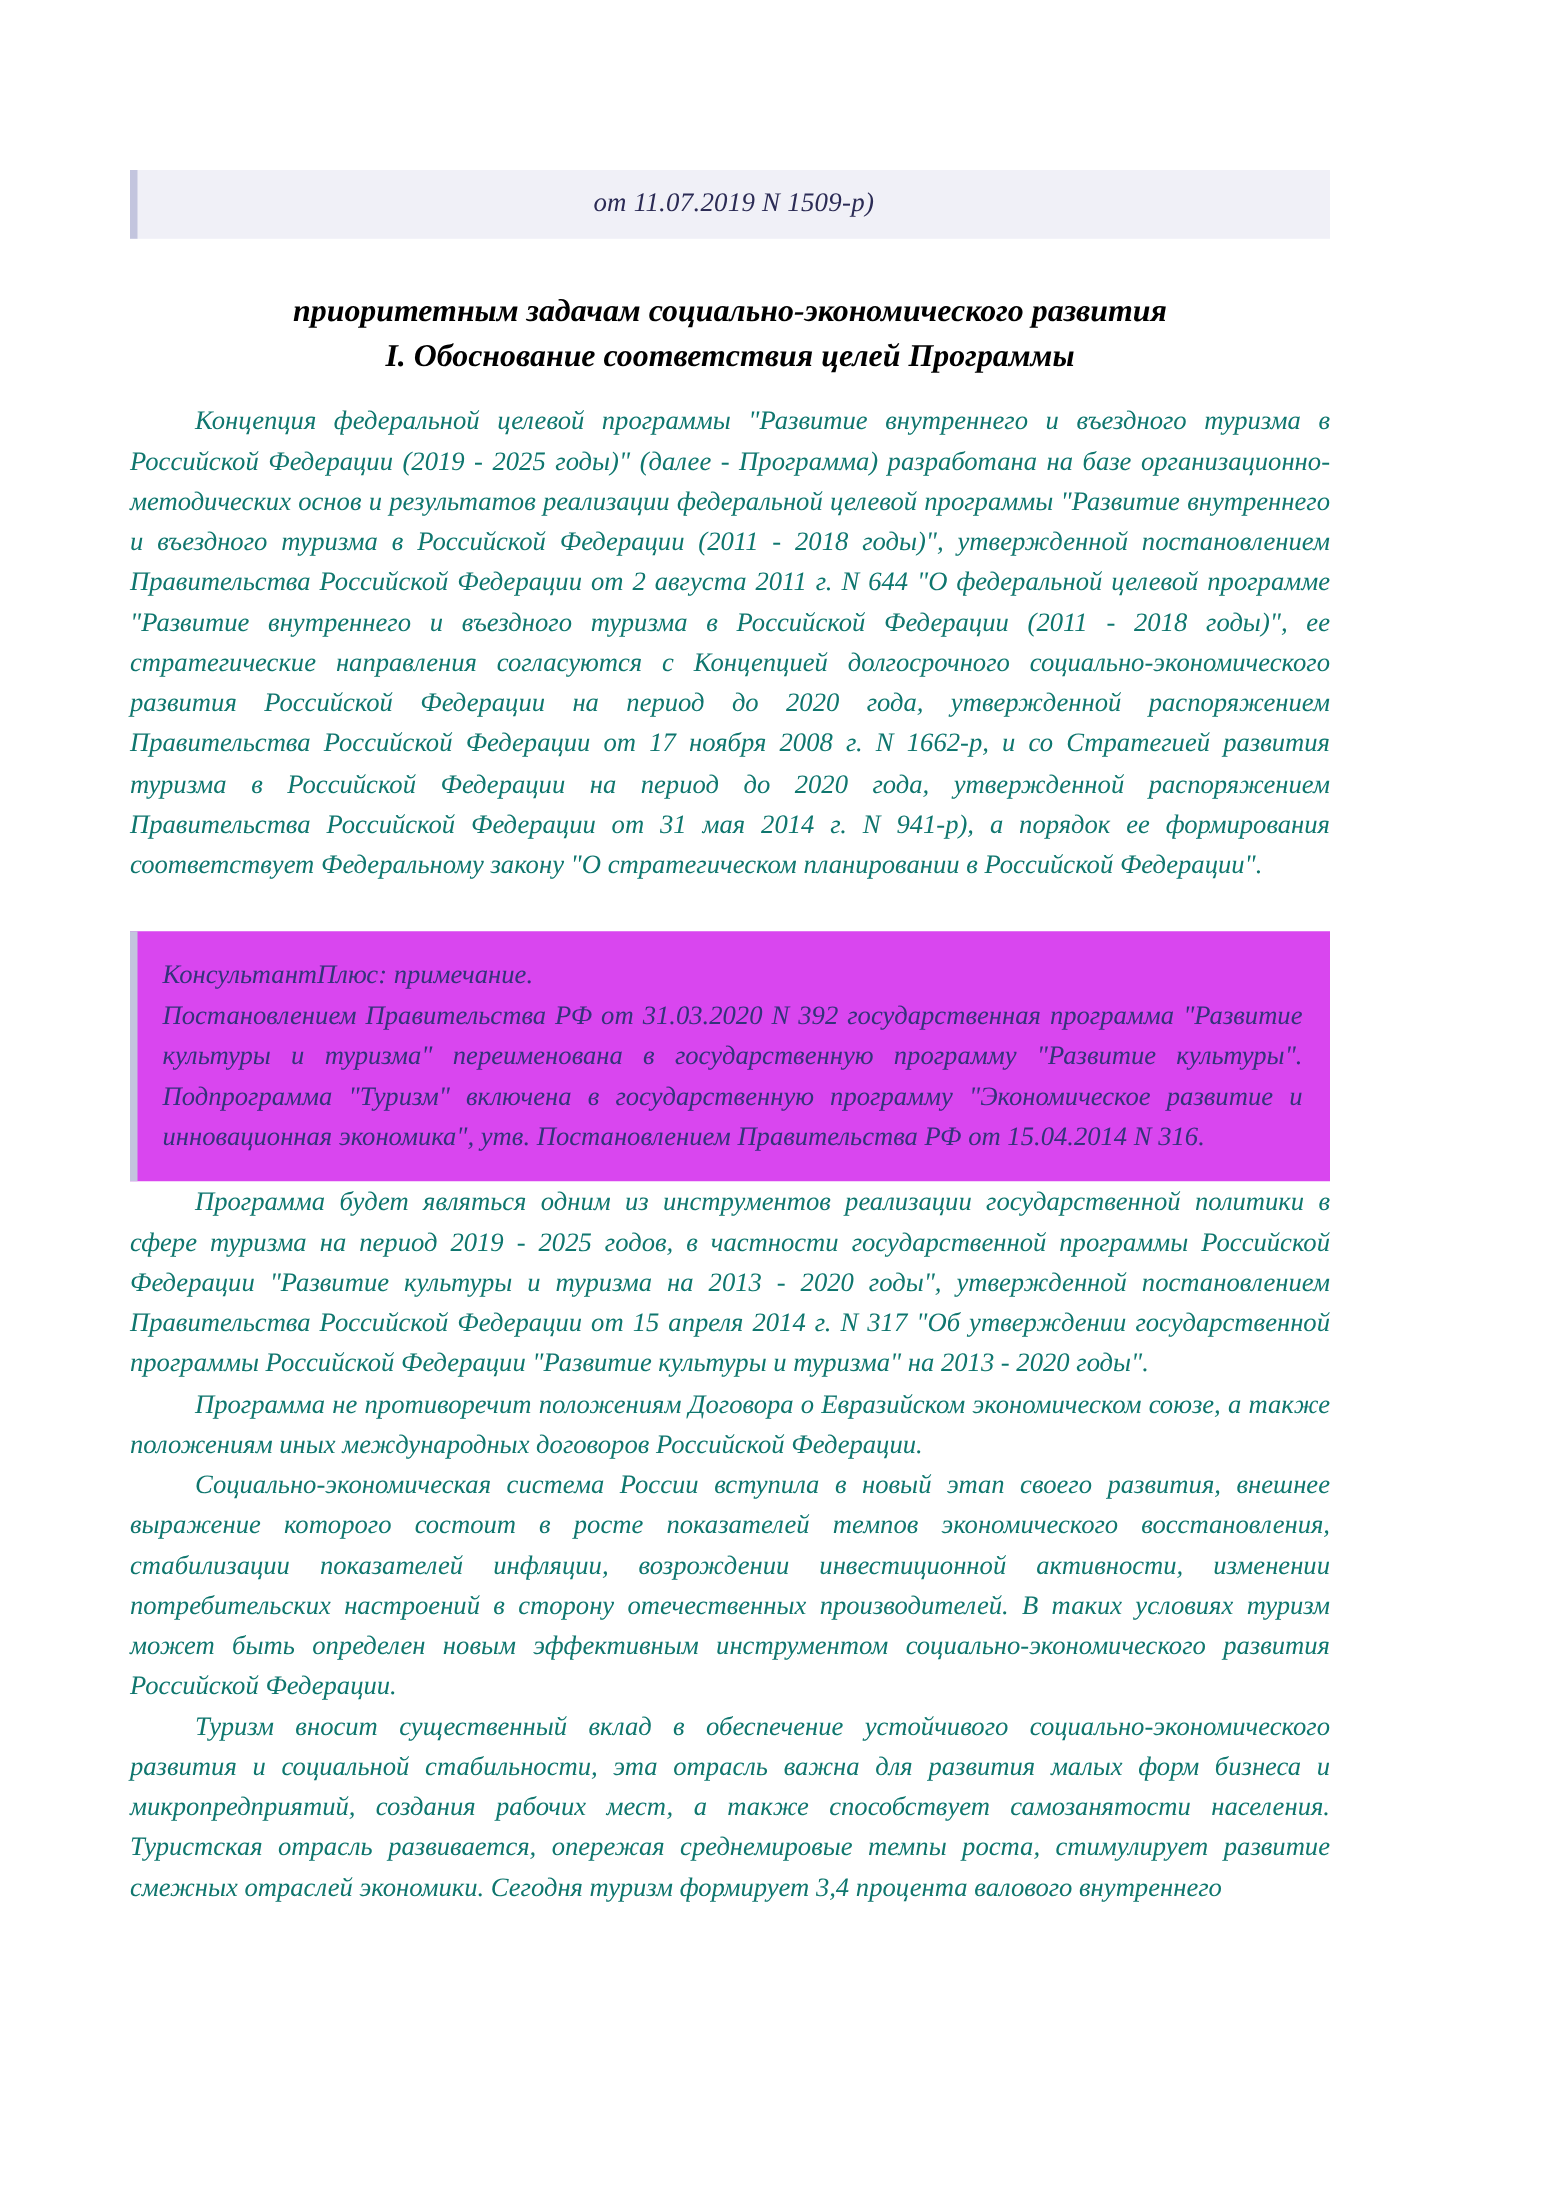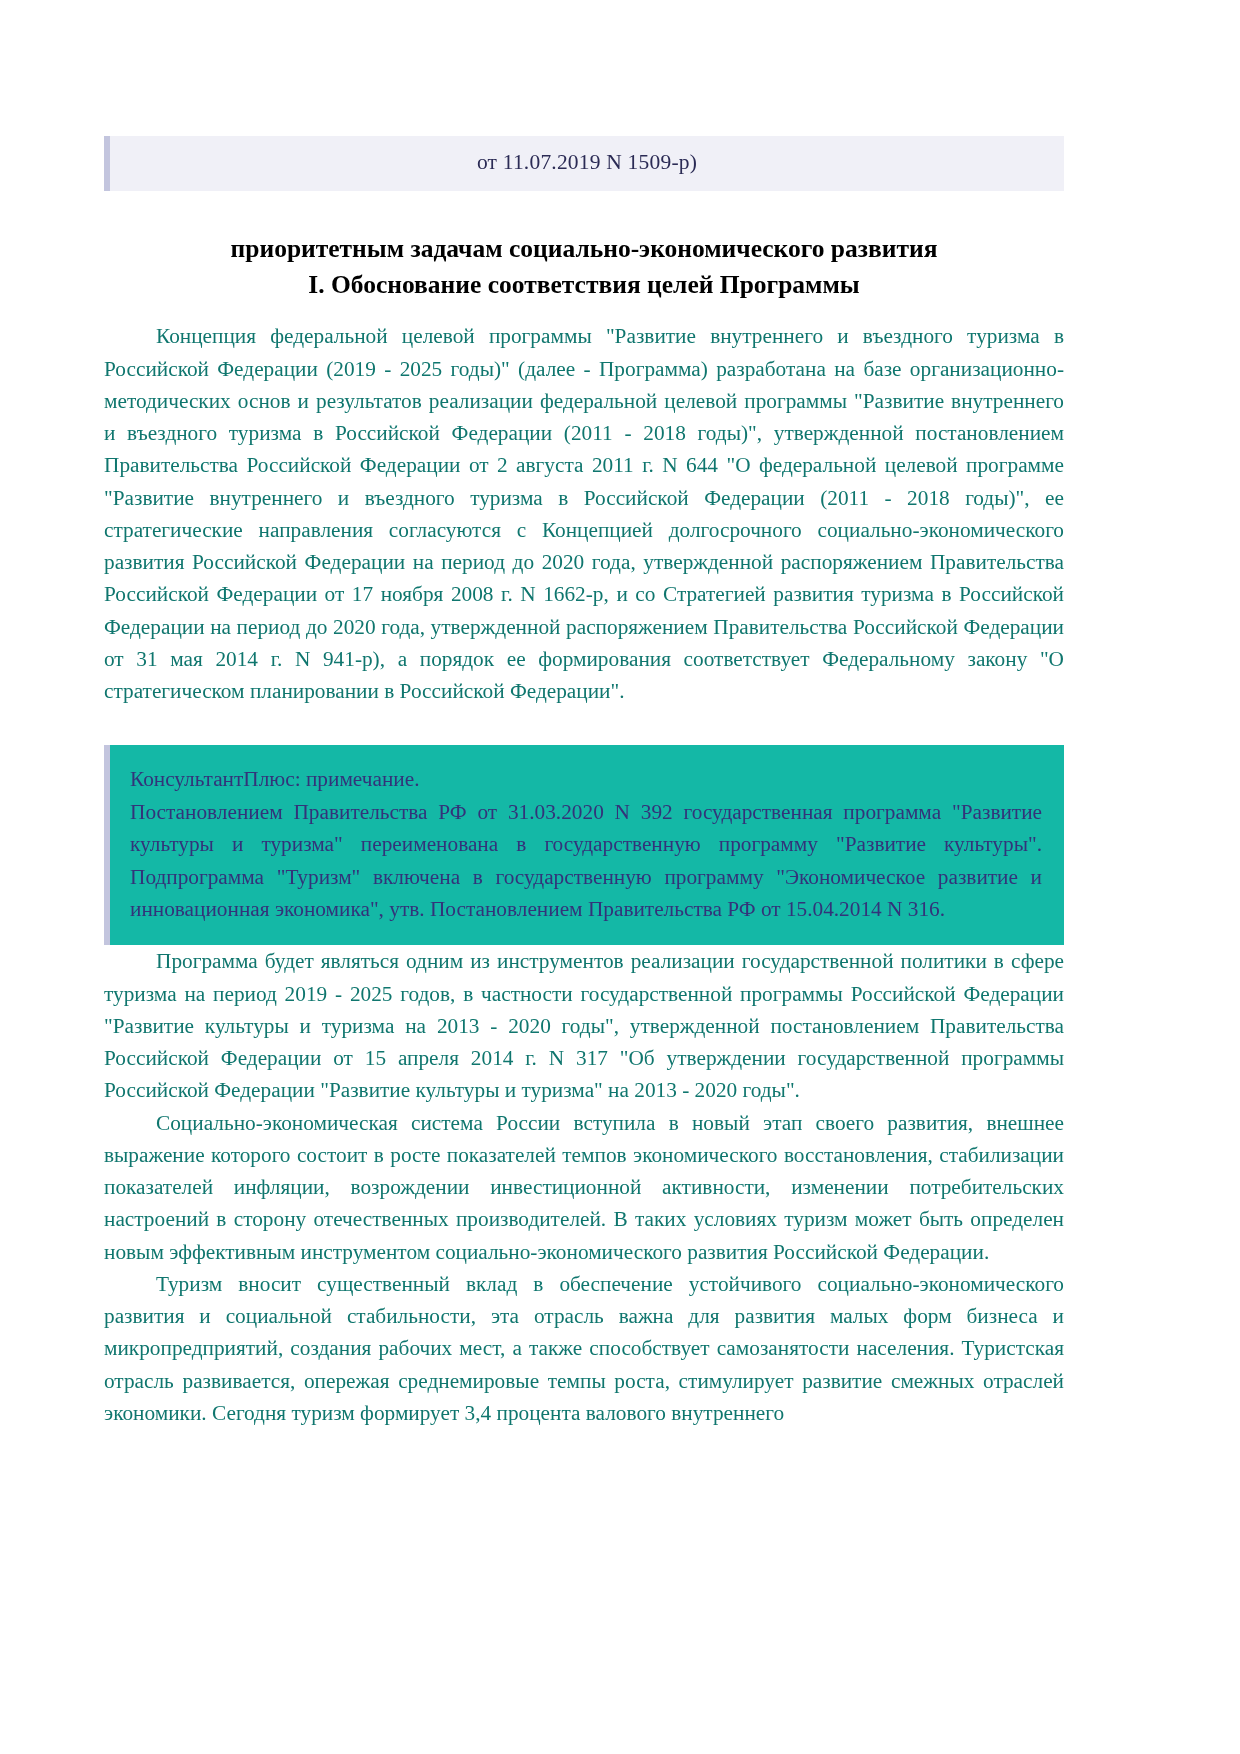--- a/index.html
+++ b/index.html
@@ -14,20 +14,21 @@
     font-family: "Liberation Serif", "DejaVu Serif", serif;
     color: #000000;
     overflow: hidden;
   }
   .page {
     position: relative;
     width: 1240px;
     height: 1484px;
     box-sizing: border-box;
     padding: 0;
+    font-style: italic;
   }
   .content {
     position: absolute;
     left: 104px;
     top: 0;
     width: 960px;
   }
 
   
   .ref-banner {
@@ -64,21 +65,21 @@
     text-indent: 52px;
     color: #0f766e;
     hyphens: none;
   }
   .par-gap-lg { margin-top: 40px; }
   .par-gap-md { margin-top: 34px; }
 
   
   .note-box {
     margin-top: 38px;
-    background: #14b8a6;
+    background: #d946ef;
     border-left: 6px solid #c3c5de;
     padding: 18px 22px 20px 20px;
   }
   .note-box p {
     margin: 0;
     font-size: 21.3px;
     line-height: 1.52;
     color: #33337a;
     text-align: justify;
     text-justify: inter-word;
@@ -108,19 +109,20 @@
 
     <p class="body-par par-gap-lg">Концепция федеральной целевой программы "Развитие внутреннего и въездного туризма в Российской Федерации (2019 - 2025 годы)" (далее - Программа) разработана на базе организационно-методических основ и результатов реализации федеральной целевой программы "Развитие внутреннего и въездного туризма в Российской Федерации (2011 - 2018 годы)", утвержденной постановлением Правительства Российской Федерации от 2 августа 2011 г. N 644 "О федеральной целевой программе "Развитие внутреннего и въездного туризма в Российской Федерации (2011 - 2018 годы)", ее стратегические направления согласуются с Концепцией долгосрочного социально-экономического развития Российской Федерации на период до 2020 года, утвержденной распоряжением Правительства Российской Федерации от 17 ноября 2008 г. N 1662-р, и со Стратегией развития туризма в Российской Федерации на период до 2020 года, утвержденной распоряжением Правительства Российской Федерации от 31 мая 2014 г. N 941-р), а порядок ее формирования соответствует Федеральному закону "О стратегическом планировании в Российской Федерации".</p>
 
     <div class="note-box">
       <p class="first-line">КонсультантПлюс: примечание.</p>
       <p class="note-body">Постановлением Правительства РФ от 31.03.2020 N 392 государственная программа "Развитие культуры и туризма" переименована в государственную программу "Развитие культуры". Подпрограмма "Туризм" включена в государственную программу "Экономическое развитие и инновационная экономика", утв. Постановлением Правительства РФ от 15.04.2014 N 316.</p>
     </div>
 
     <p class="body-par par-gap-lg">Программа будет являться одним из инструментов реализации государственной политики в сфере туризма на период 2019 - 2025 годов, в частности государственной программы Российской Федерации "Развитие культуры и туризма на 2013 - 2020 годы", утвержденной постановлением Правительства Российской Федерации от 15 апреля 2014 г. N 317 "Об утверждении государственной программы Российской Федерации "Развитие культуры и туризма" на 2013 - 2020 годы".</p>
 
+    <p class="body-par par-gap-md">Программа не противоречит положениям Договора о Евразийском экономическом союзе, а также положениям иных международных договоров Российской Федерации.</p>
 
     <p class="body-par par-gap-md">Социально-экономическая система России вступила в новый этап своего развития, внешнее выражение которого состоит в росте показателей темпов экономического восстановления, стабилизации показателей инфляции, возрождении инвестиционной активности, изменении потребительских настроений в сторону отечественных производителей. В таких условиях туризм может быть определен новым эффективным инструментом социально-экономического развития Российской Федерации.</p>
 
     <p class="body-par par-gap-md">Туризм вносит существенный вклад в обеспечение устойчивого социально-экономического развития и социальной стабильности, эта отрасль важна для развития малых форм бизнеса и микропредприятий, создания рабочих мест, а также способствует самозанятости населения. Туристская отрасль развивается, опережая среднемировые темпы роста, стимулирует развитие смежных отраслей экономики. Сегодня туризм формирует 3,4 процента валового внутреннего</p>
 
   </div>
 </div>
 
 </body></html>

